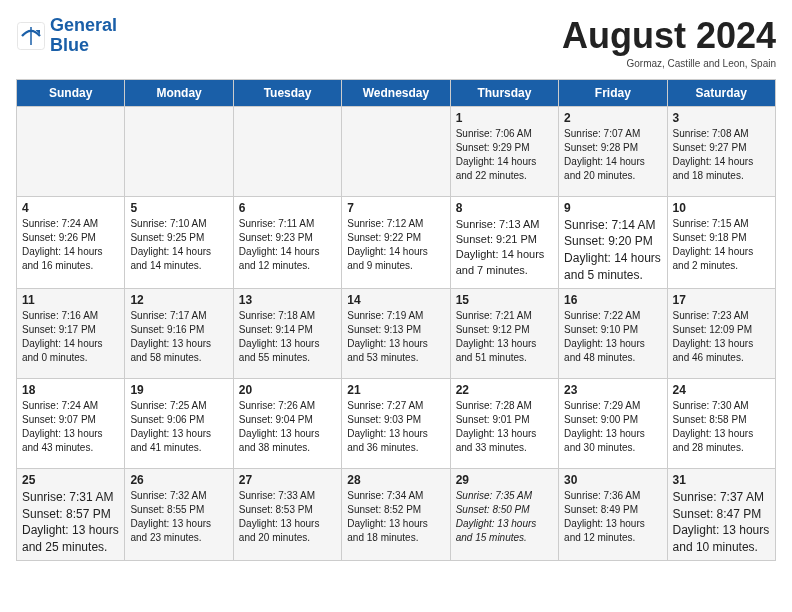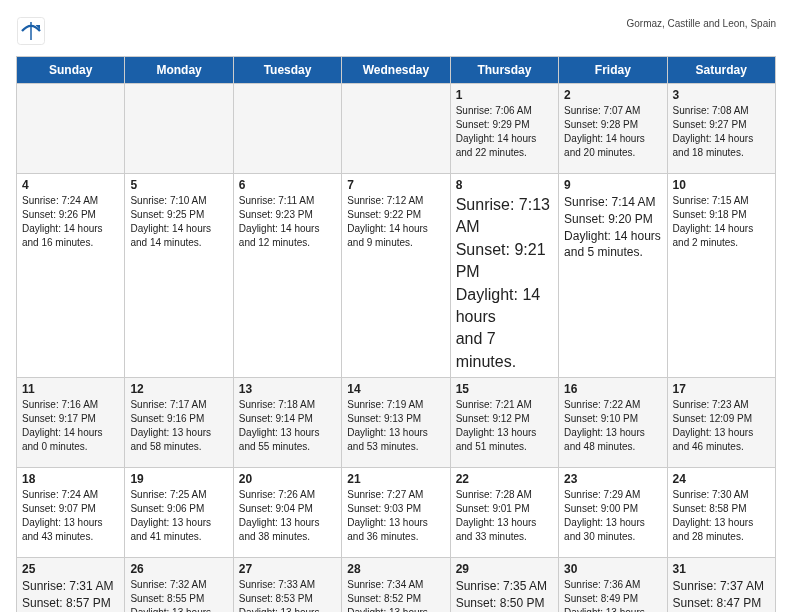--- a/index.html
+++ b/index.html
@@ -90,22 +90,27 @@
 <body>
 
 <div class="header">
   <div class="logo">
     <svg class="logo-icon" viewBox="0 0 40 40">
       <rect x="2" y="2" width="36" height="36" rx="4" fill="white" stroke="#ddd" stroke-width="1"></rect>
       <path d="M8 20 Q20 6 32 20" stroke="#1a5fa8" stroke-width="3" fill="none"></path>
       <path d="M20 8 L20 32" stroke="#1a5fa8" stroke-width="2"></path>
       <polygon points="26,12 32,18 32,12" fill="#1a5fa8"></polygon>
     </svg>
+    <div class="logo-text">
+      <div><span>General</span></div>
+      <div><span>Blue</span></div>
+    </div>
   </div>
   <div class="title-block">
+    <div class="month-year">August 2024</div>
     <div class="location">Gormaz, Castille and Leon, Spain</div>
   </div>
 </div>
 
 <table>
   <thead>
     <tr id="header-row">
         <th>Sunday</th>
         <th>Monday</th>
         <th>Tuesday</th>
@@ -167,21 +172,21 @@
         </td>
         <td>
           <span class="day-num">7</span>
           <div class="day-info" style="white-space: pre-line; font-size: 10px;">Sunrise: 7:12 AM
 Sunset: 9:22 PM
 Daylight: 14 hours
 and 9 minutes.</div>
         </td>
         <td>
           <span class="day-num">8</span>
-          <div class="day-info" style="white-space: pre-line; font-size: 16px;">Sunrise: 7:13 AM
+          <div class="day-info" style="white-space: pre-line; font-size: 11px;">Sunrise: 7:13 AM
 Sunset: 9:21 PM
 Daylight: 14 hours
 and 7 minutes.</div>
         </td>
         <td>
           <span class="day-num">9</span>
           <div class="day-info" style="white-space: pre-line; font-size: 12px;">Sunrise: 7:14 AM
 Sunset: 9:20 PM
 Daylight: 14 hours
 and 5 minutes.</div>
@@ -320,21 +325,21 @@
         </td>
         <td>
           <span class="day-num">28</span>
           <div class="day-info" style="white-space: pre-line; font-size: 10px;">Sunrise: 7:34 AM
 Sunset: 8:52 PM
 Daylight: 13 hours
 and 18 minutes.</div>
         </td>
         <td>
           <span class="day-num">29</span>
-          <div class="day-info" style="white-space: pre-line; font-size: 12px;">Sunrise: 7:35 AM
+          <div class="day-info" style="white-space: pre-line; font-size: 10px; font-style: italic;">Sunrise: 7:35 AM
 Sunset: 8:50 PM
 Daylight: 13 hours
 and 15 minutes.</div>
         </td>
         <td>
           <span class="day-num">30</span>
           <div class="day-info" style="white-space: pre-line; font-size: 10px;">Sunrise: 7:36 AM
 Sunset: 8:49 PM
 Daylight: 13 hours
 and 12 minutes.</div>

